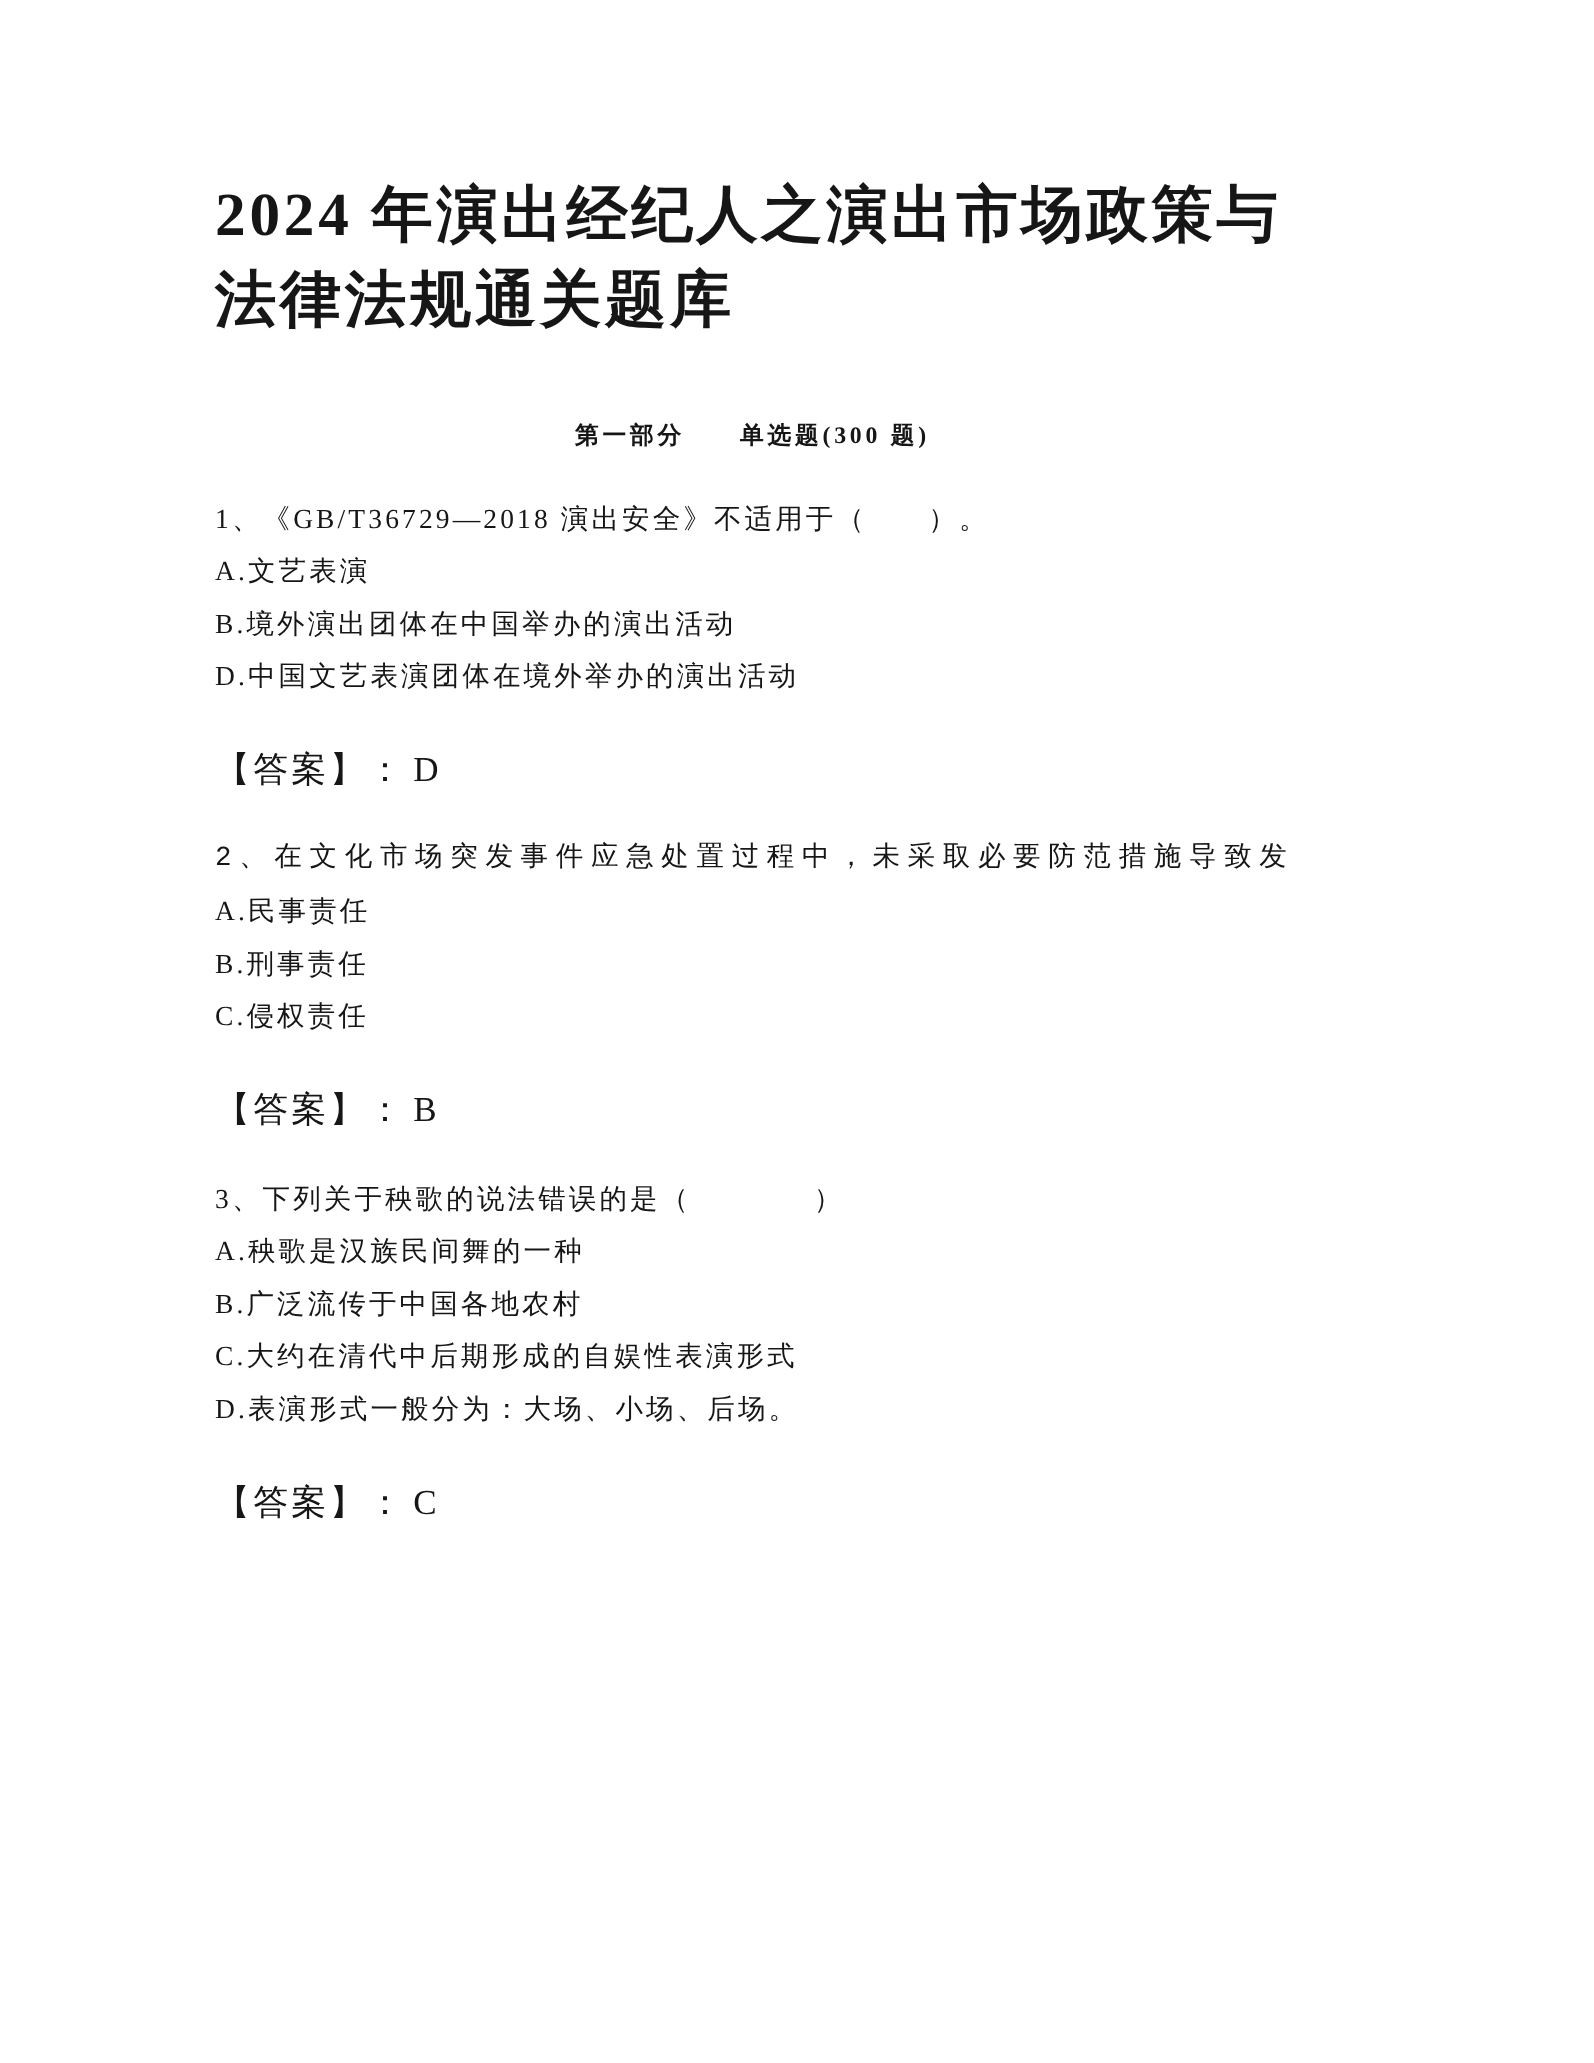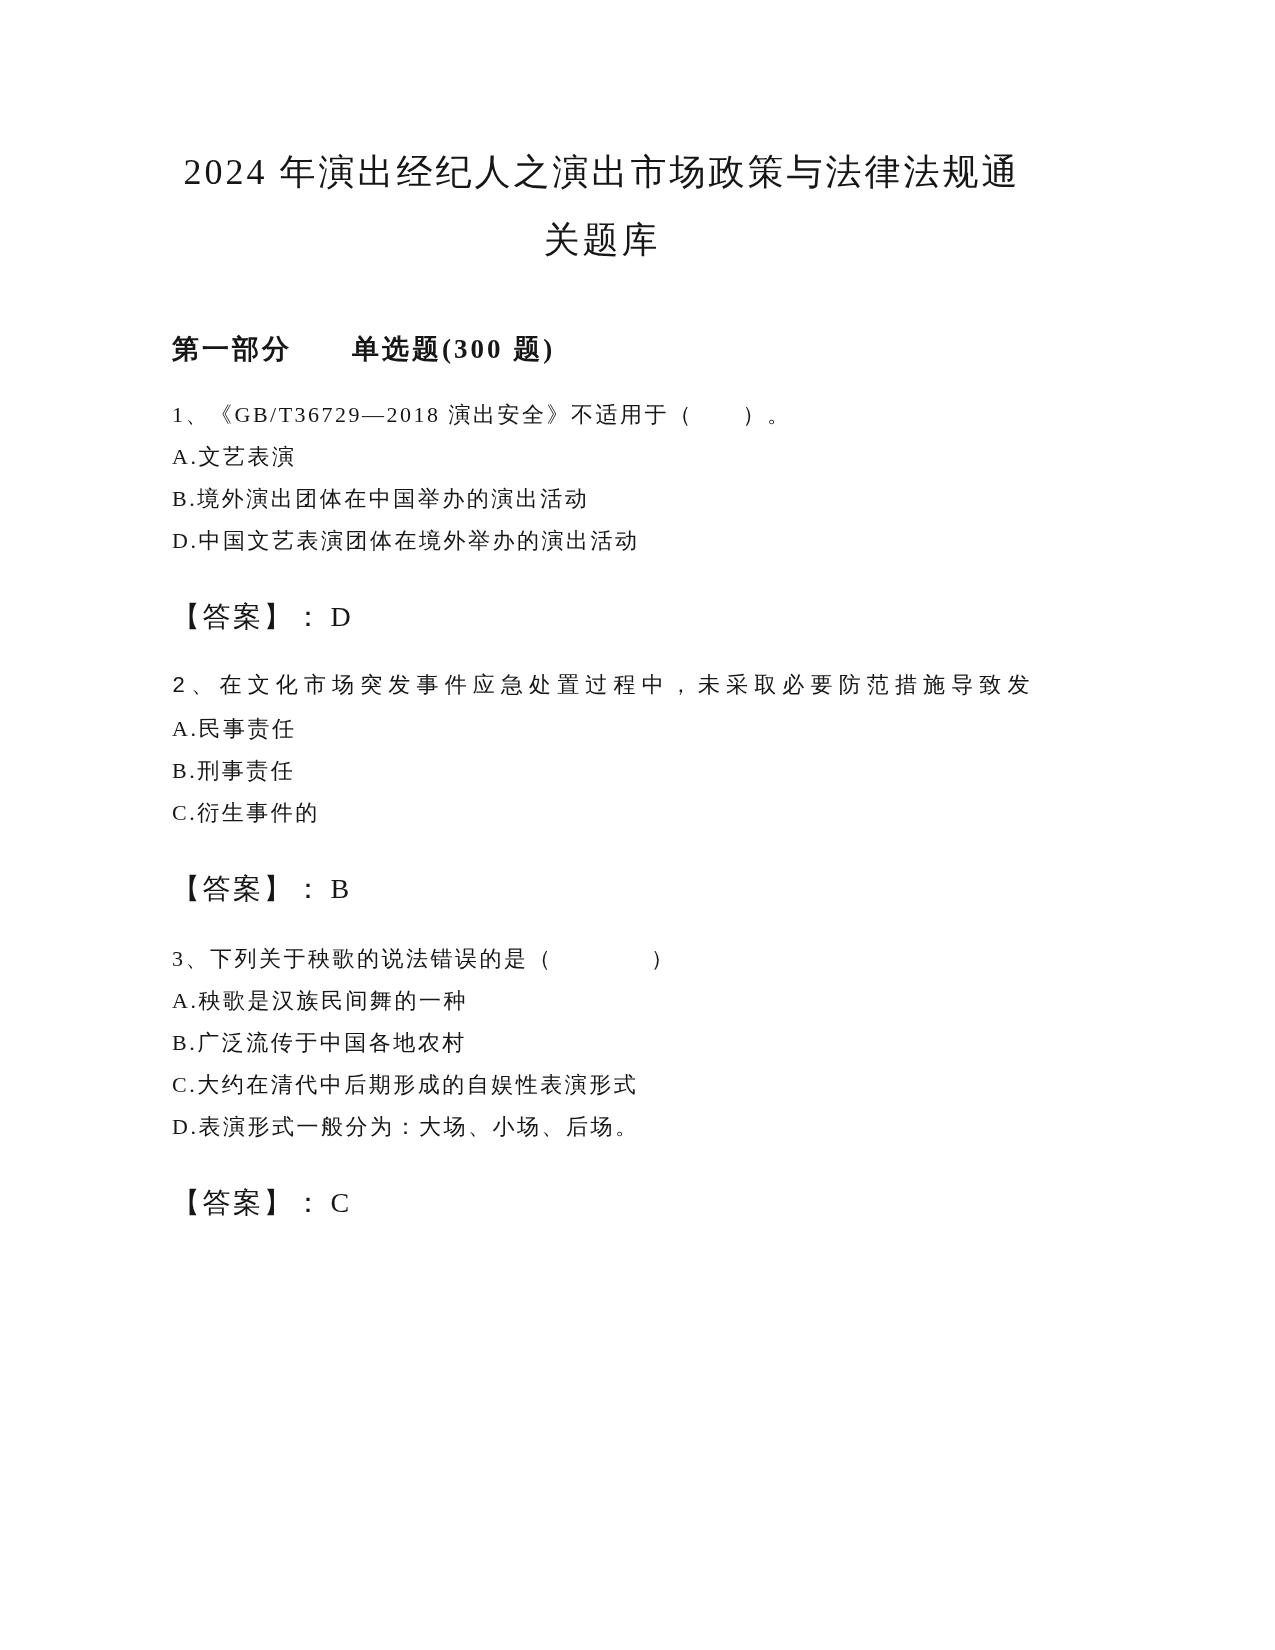--- a/index.html
+++ b/index.html
@@ -15,30 +15,31 @@
     overflow: hidden;
   }
   .page {
     box-sizing: border-box;
     width: 1275px;
     height: 1650px;
     padding: 138px 243px 40px 172px;
   }
   .doc-title {
     margin: 0;
-    font-size: 36px;
-    font-weight: normal;
-    text-align: center;
+    font-size: 49px;
+    font-weight: bold;
+    text-align: left;
     line-height: 68px;
     letter-spacing: 3px;
   }
   .section-heading {
     margin: 56px 0 0 0;
-    font-size: 27px;
+    font-size: 19px;
     font-weight: bold;
+    text-align: center;
     line-height: 38px;
     letter-spacing: 3px;
   }
   .question {
     margin: 26px 0 0 0;
   }
   .q-line {
     margin: 0;
     font-size: 22px;
     line-height: 42px;
@@ -75,21 +76,21 @@
     <p class="q-line">A.文艺表演</p>
     <p class="q-line">B.境外演出团体在中国举办的演出活动</p>
     <p class="q-line">D.中国文艺表演团体在境外举办的演出活动</p>
     <p class="answer-line"><span>【答案】：</span><span class="answer-value">D</span></p>
   </section>
 
   <section class="question">
     <p class="q-line stretch">2、在文化市场突发事件应急处置过程中，未采取必要防范措施导致发</p>
     <p class="q-line">A.民事责任</p>
     <p class="q-line">B.刑事责任</p>
-    <p class="q-line">C.衍生事件的</p>
+    <p class="q-line">C.侵权责任</p>
     <p class="answer-line"><span>【答案】：</span><span class="answer-value">B</span></p>
   </section>
 
   <section class="question">
     <p class="q-line">3、下列关于秧歌的说法错误的是（　　　　）</p>
     <p class="q-line">A.秧歌是汉族民间舞的一种</p>
     <p class="q-line">B.广泛流传于中国各地农村</p>
     <p class="q-line">C.大约在清代中后期形成的自娱性表演形式</p>
     <p class="q-line">D.表演形式一般分为：大场、小场、后场。</p>
     <p class="answer-line"><span>【答案】：</span><span class="answer-value">C</span></p>

